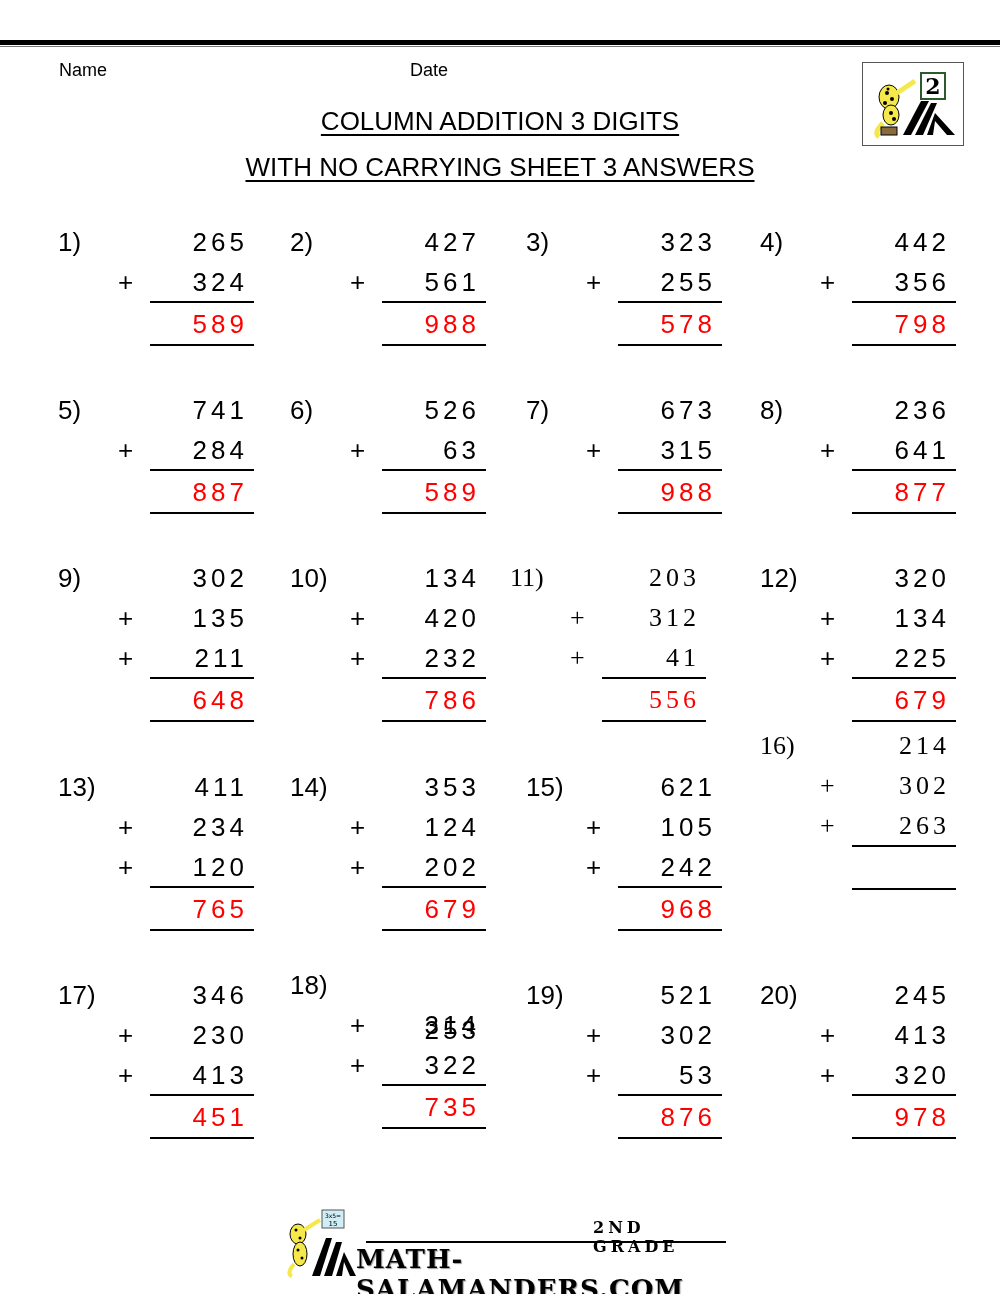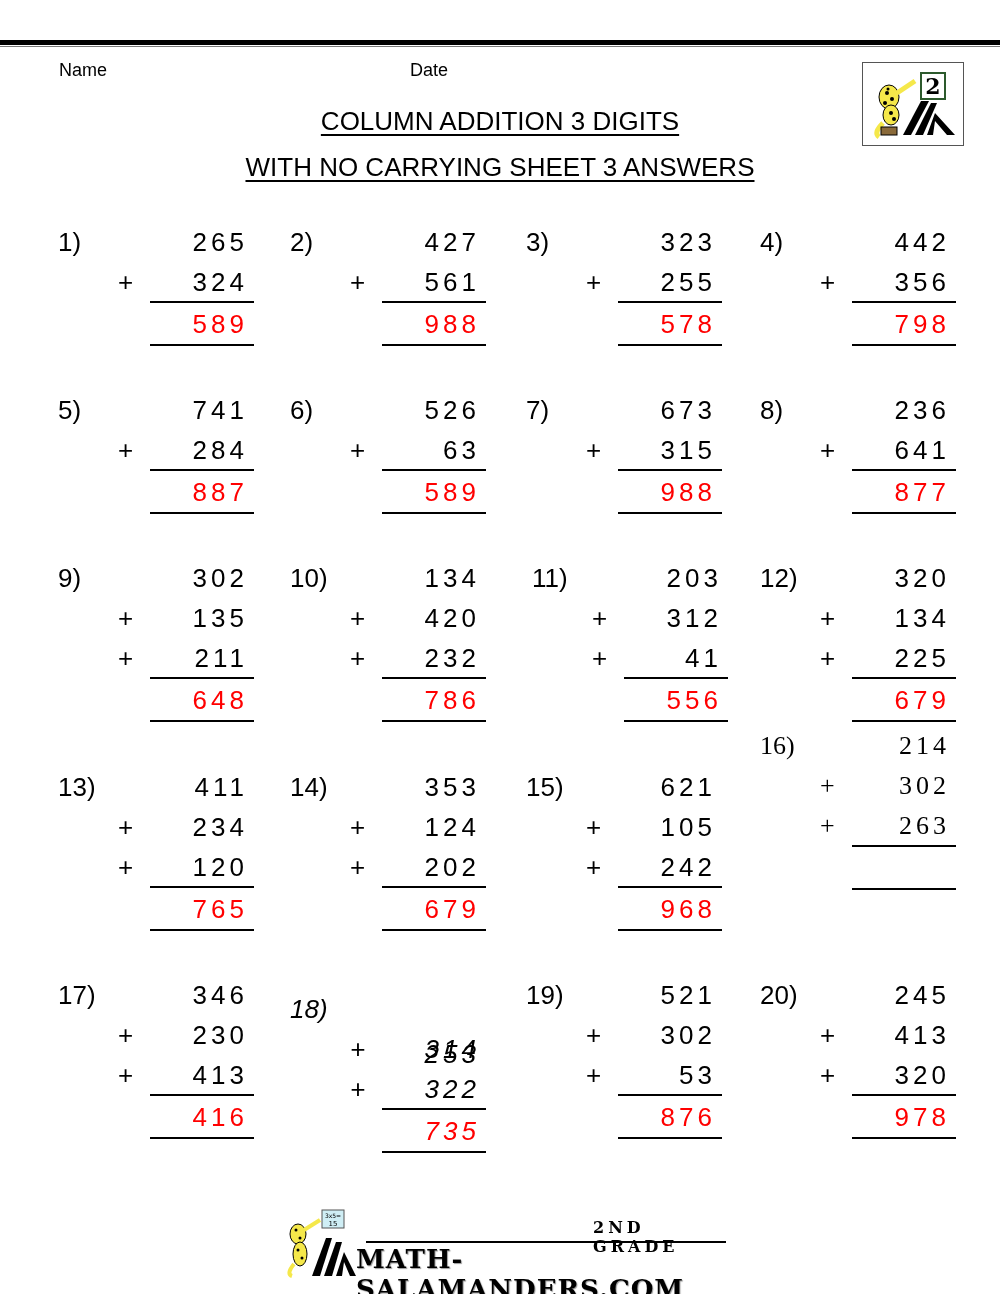--- a/index.html
+++ b/index.html
@@ -214,21 +214,21 @@
       <div class="row" style="top: 80px;">
         <span class="plus">+</span>
         <span class="val">232</span>
       </div>
       <div class="line" style="top: 119px;"></div>
       <div class="row" style="top: 122px;">
         <span class="val ans" style="color: rgb(255, 0, 0);">786</span>
       </div>
       <div class="line" style="top: 162px;"></div>
     </div>
-    <div class="problem" style="left: 532px; top: 558px;">
+    <div class="problem" style="left: 510px; top: 558px; font-family: Liberation Serif, serif;">
       <div class="pnum">11)</div>
       <div class="row" style="top: 0px;">
         <span class="val">203</span>
       </div>
       <div class="row" style="top: 40px;">
         <span class="plus">+</span>
         <span class="val">312</span>
       </div>
       <div class="row" style="top: 80px;">
         <span class="plus">+</span>
@@ -340,25 +340,25 @@
       <div class="row" style="top: 40px;">
         <span class="plus">+</span>
         <span class="val">230</span>
       </div>
       <div class="row" style="top: 80px;">
         <span class="plus">+</span>
         <span class="val">413</span>
       </div>
       <div class="line" style="top: 119px;"></div>
       <div class="row" style="top: 122px;">
-        <span class="val ans" style="color: rgb(255, 0, 0);">416</span>
-      </div>
-      <div class="line" style="top: 162px;"></div>
-    </div>
-    <div class="problem" style="left: 290px; top: 989px; font-style: italic;">
+        <span class="val ans" style="color: rgb(255, 0, 0);">451</span>
+      </div>
+      <div class="line" style="top: 162px;"></div>
+    </div>
+    <div class="problem" style="left: 290px; top: 965px;">
       <div class="pnum">18)</div>
       <div class="row" style="top: 0px; margin-top: 45px;">
         <span class="val">253</span>
       </div>
       <div class="row" style="top: 40px;">
         <span class="plus">+</span>
         <span class="val">314</span>
       </div>
       <div class="row" style="top: 80px;">
         <span class="plus">+</span>

